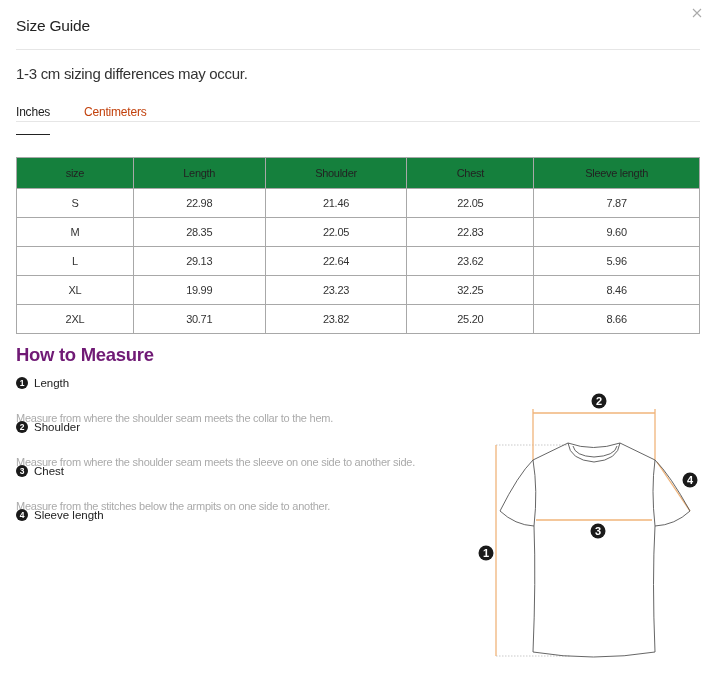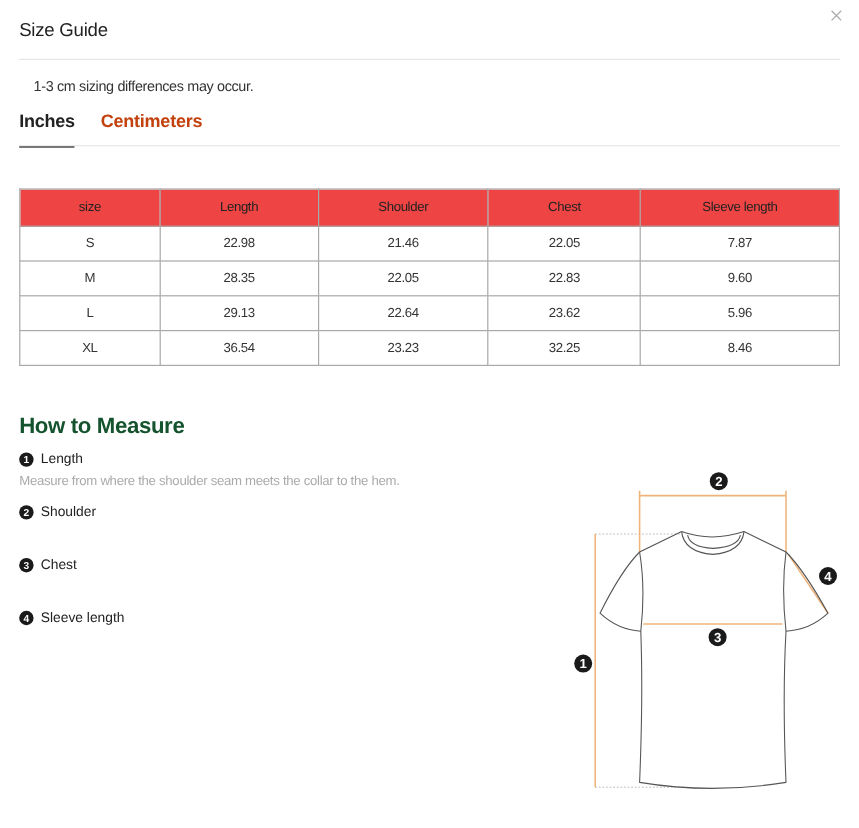--- a/index.html
+++ b/index.html
@@ -2,36 +2,36 @@
 <html><head>
 <meta charset="utf-8">
 <style>
   * { box-sizing: border-box; margin: 0; padding: 0; }
   html, body { width: 716px; height: 690px; background: #fff; overflow: hidden; }
   body { font-family: "Liberation Sans", "DejaVu Sans", sans-serif; color: #222; position: relative; }
   .modal { position: absolute; left: 0; top: 0; width: 716px; height: 690px; background: #fff; }
   .close { position: absolute; right: 12px; top: 6px; width: 14px; height: 14px; cursor: pointer; }
   .title { position: absolute; left: 16px; top: 17px; font-size: 15.5px; font-weight: normal; color: #222; letter-spacing: -0.2px; }
   .hr1 { position: absolute; left: 16px; top: 49px; width: 684px; height: 1px; background: #e6e6e6; }
-  .note { position: absolute; left: 28px; top: 65px; font-size: 12px; color: #333; letter-spacing: -0.3px; }
+  .note { position: absolute; left: 16px; top: 65px; font-size: 15px; color: #333; letter-spacing: -0.3px; }
   .tabs { position: absolute; left: 16px; top: 93px; width: 684px; height: 29px; border-bottom: 1px solid #e6e6e6; }
-  .tab { position: absolute; top: 0; font-size: 15px; height: 29px; cursor: pointer; letter-spacing: -0.2px; font-weight: bold; }
+  .tab { position: absolute; top: 12px; font-size: 12px; height: 29px; cursor: pointer; letter-spacing: -0.2px; }
   .tab.active { left: 0; color: #222; }
   .tab.active::after { content: ""; position: absolute; left: 0; right: 0; bottom: -1px; height: 1.5px; background: #222; }
   .tab.inactive { left: 68px; color: #c2410c; }
   table { position: absolute; left: 16px; top: 157px; width: 684px; border-collapse: collapse; font-size: 11px; letter-spacing: -0.3px; }
   th, td { border: 1px solid #a8a8a8; text-align: center; height: 29px; color: #333; font-weight: normal; }
-  th { background: #ef4444; height: 31px; color: #222; }
+  th { background: #15803d; height: 31px; color: #222; }
   .col0 { width: 117px; } .col1 { width: 132px; } .col2 { width: 142px; } .col3 { width: 127px; } .col4 { width: 166px; }
-  .h2 { position: absolute; left: 16px; top: 344px; font-size: 18.5px; font-weight: bold; color: #14532d; letter-spacing: -0.3px; }
+  .h2 { position: absolute; left: 16px; top: 344px; font-size: 18.5px; font-weight: bold; color: #701a75; letter-spacing: -0.3px; }
   .mlist { position: absolute; left: 16px; top: 374px; width: 440px; }
   .mitem { height: 44px; }
   .mhead { display: flex; align-items: center; height: 17px; font-size: 11.5px; color: #222; }
   .num { width: 12px; height: 12px; border-radius: 50%; background: #1a1a1a; color: #fff; font-size: 8.5px; font-weight: bold; display: inline-flex; align-items: center; justify-content: center; margin-right: 6px; }
-  .mdesc { font-size: 11px; color: #aaa; margin-top: 4px; letter-spacing: -0.25px; }
+  .mdesc { font-size: 11px; color: #aaa; margin-top: 21px; letter-spacing: -0.25px; }
   .diagram { position: absolute; left: 470px; top: 380px; width: 246px; height: 290px; }
 </style>
 </head>
 <body>
 
 <div class="modal">
   <svg class="close" viewBox="0 0 14 14">
     <path d="M3 3 L11 11 M11 3 L3 11" stroke="#aaa" stroke-width="1.1" fill="none"></path>
   </svg>
 
@@ -71,49 +71,58 @@
       </tr>
       <tr>
         <td>L</td>
         <td>29.13</td>
         <td>22.64</td>
         <td>23.62</td>
         <td>5.96</td>
       </tr>
       <tr>
         <td>XL</td>
-        <td>36.54</td>
+        <td>19.99</td>
         <td>23.23</td>
         <td>32.25</td>
         <td>8.46</td>
+      </tr>
+      <tr>
+        <td>2XL</td>
+        <td>30.71</td>
+        <td>23.82</td>
+        <td>25.20</td>
+        <td>8.66</td>
       </tr>
     </tbody>
   </table>
 
   <div class="h2">How to Measure</div>
 
   <div class="mlist">
     <div class="mitem">
       <div class="mhead">
         <span class="num">1</span>
         <span>Length</span>
       </div>
       <div class="mdesc">Measure from where the shoulder seam meets the collar to the hem.</div>
     </div>
     <div class="mitem">
       <div class="mhead">
         <span class="num">2</span>
         <span>Shoulder</span>
       </div>
+      <div class="mdesc">Measure from where the shoulder seam meets the sleeve on one side to another side.</div>
     </div>
     <div class="mitem">
       <div class="mhead">
         <span class="num">3</span>
         <span>Chest</span>
       </div>
+      <div class="mdesc">Measure from the stitches below the armpits on one side to another.</div>
     </div>
     <div class="mitem">
       <div class="mhead">
         <span class="num">4</span>
         <span>Sleeve length</span>
       </div>
     </div>
   </div>
 
   <svg class="diagram" viewBox="0 0 246 290">

